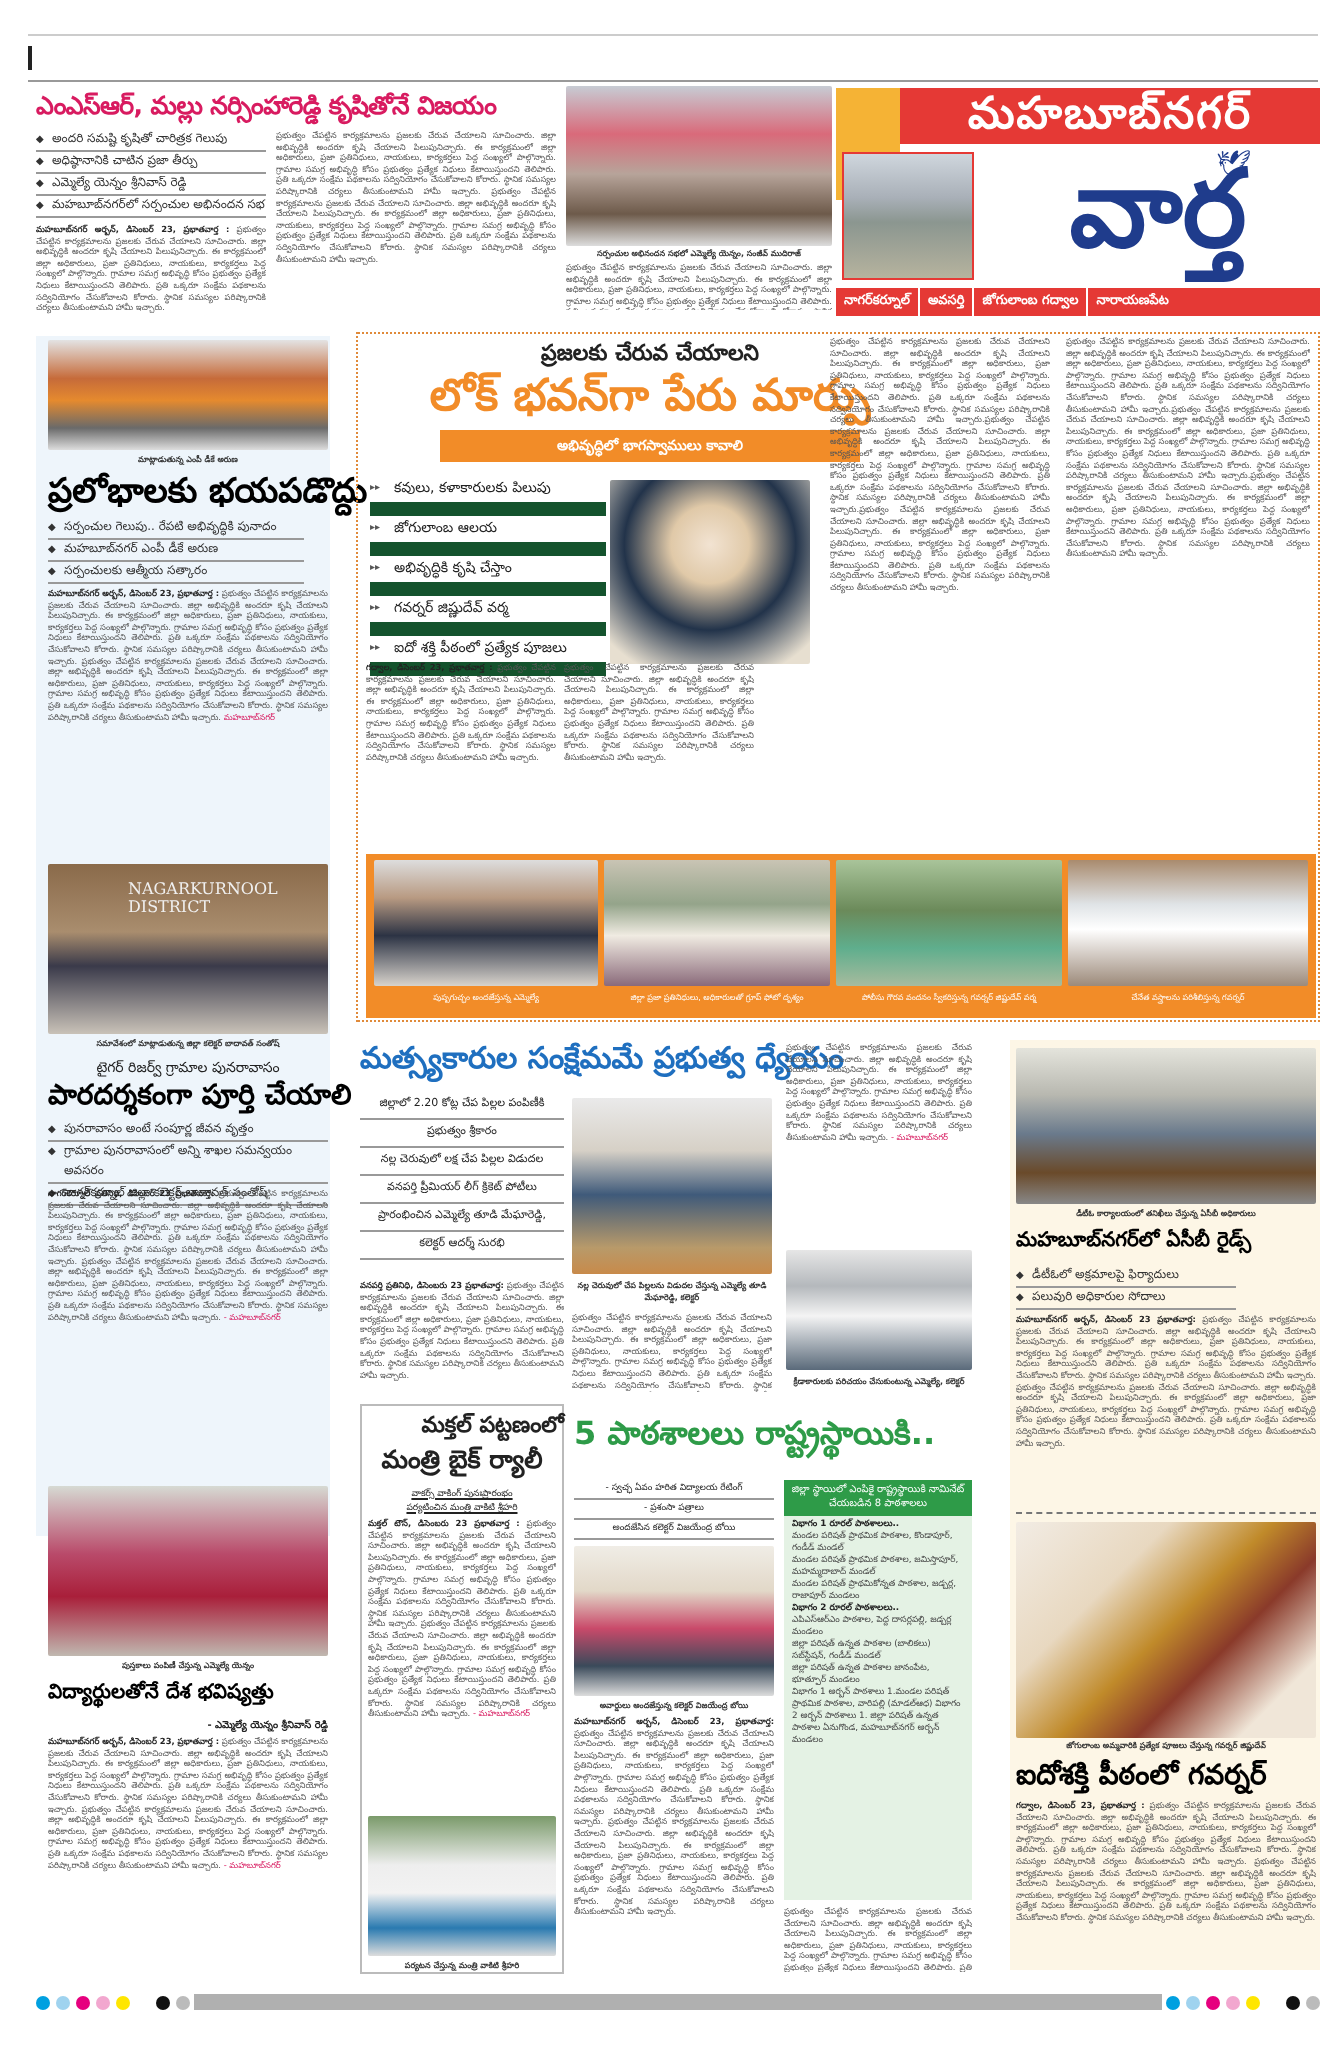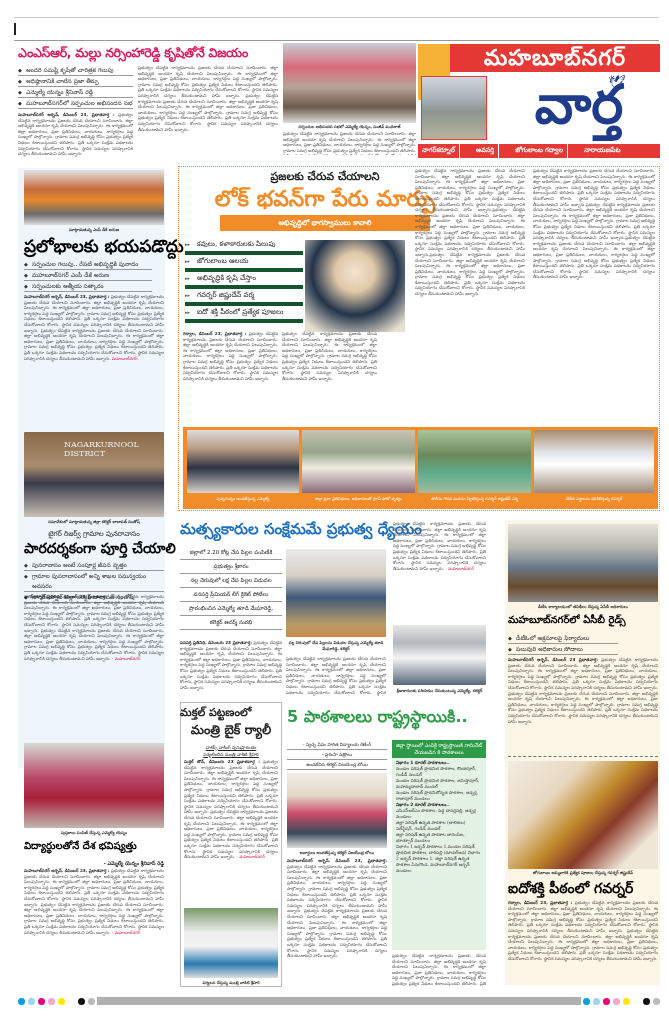--- a/index.html
+++ b/index.html
@@ -8,26 +8,26 @@
 .abs{position:absolute}
 .masthead-line{left:14px;top:17px;width:645px;height:24px;border-top:1px solid #ccc;border-bottom:1px solid #999;display:flex;align-items:center;justify-content:space-between;font-size:10px;color:#333}
 .masthead-line .bar{width:2px;height:12px;background:#222;margin-right:2px}
 .body-text{font-size:4.2px;line-height:5.6px;color:#555;text-align:justify;overflow:hidden}
 .body-text .lead{font-weight:bold;color:#222}
 .body-text .sign{color:#d81b60}
 .photo{background:linear-gradient(135deg,#9aa7b4,#c8b89a 40%,#7d8a6e 70%,#b08a6a);border-radius:1px}
 .caption{font-size:4px;text-align:center;color:#333;line-height:6px;font-weight:bold}
 .bullet{font-size:6px;color:#333;line-height:10px;border-bottom:1px solid #999;padding-left:8px;position:relative}
 .bullet:before{content:"◆";position:absolute;left:0;top:0;font-size:5px;color:#333}
-.arrow-bullet{font-size:7px;line-height:13px;border-bottom:4px solid #14532d;padding-left:12px;position:relative;color:#222}
+.arrow-bullet{font-size:7px;line-height:13px;border-bottom:7px solid #14532d;padding-left:12px;position:relative;color:#222}
 .arrow-bullet:before{content:"▸▸";position:absolute;left:0;top:0;font-size:5px;color:#555}
 .dotbox{border:1px dotted #e08a3a}
 .pink-head{color:#d81b60;font-weight:bold;font-size:14px;white-space:nowrap}
 .black-head{color:#000000;font-weight:bold;white-space:nowrap}
-.reg{display:flex;gap:12px;background:#e53935;color:#fff;font-size:6.5px;font-weight:bold}
+.reg{display:flex;gap:0;background:#e53935;color:#fff;font-size:6.5px;font-weight:bold}
 .reg span{padding:2px 4px;border-right:1px solid #fff}
 .cmyk{display:flex;gap:3px;align-items:center}
 .dot{width:7px;height:7px;border-radius:50%}
 .green-box{background:#e4f2e4}
 .green-title{background:#2e9b48;color:#fff;font-size:5px;text-align:center;padding:2px 0;line-height:7px}
 .list{font-size:4.4px;line-height:6px;color:#444;padding:2px 4px}
 .list .sub{font-weight:bold;color:#222}
 </style>
 </head>
 <body>
@@ -171,21 +171,21 @@
 <div class="abs caption" style="left:286px;top:640px;width:100px">నల్ల చెరువులో చేప పిల్లలను విడుదల చేస్తున్న ఎమ్మెల్యే తూడి మేఘారెడ్డి, కలెక్టర్</div>
 <div class="abs body-text" style="left:286px;top:656px;width:100px;height:40px"><span>ప్రభుత్వం చేపట్టిన కార్యక్రమాలను ప్రజలకు చేరువ చేయాలని సూచించారు. జిల్లా అభివృద్ధికి అందరూ కృషి చేయాలని పిలుపునిచ్చారు. ఈ కార్యక్రమంలో జిల్లా అధికారులు, ప్రజా ప్రతినిధులు, నాయకులు, కార్యకర్తలు పెద్ద సంఖ్యలో పాల్గొన్నారు. గ్రామాల సమగ్ర అభివృద్ధి కోసం ప్రభుత్వం ప్రత్యేక నిధులు కేటాయిస్తుందని తెలిపారు. ప్రతి ఒక్కరూ సంక్షేమ పథకాలను సద్వినియోగం చేసుకోవాలని కోరారు. స్థానిక సమస్యల పరిష్కారానికి చర్యలు తీసుకుంటామని హామీ ఇచ్చారు.</span></div>
 <div class="abs body-text" style="left:393px;top:521px;width:93px;height:90px">
   <span>ప్రభుత్వం చేపట్టిన కార్యక్రమాలను ప్రజలకు చేరువ చేయాలని సూచించారు. జిల్లా అభివృద్ధికి అందరూ కృషి చేయాలని పిలుపునిచ్చారు. ఈ కార్యక్రమంలో జిల్లా అధికారులు, ప్రజా ప్రతినిధులు, నాయకులు, కార్యకర్తలు పెద్ద సంఖ్యలో పాల్గొన్నారు. గ్రామాల సమగ్ర అభివృద్ధి కోసం ప్రభుత్వం ప్రత్యేక నిధులు కేటాయిస్తుందని తెలిపారు. ప్రతి ఒక్కరూ సంక్షేమ పథకాలను సద్వినియోగం చేసుకోవాలని కోరారు. స్థానిక సమస్యల పరిష్కారానికి చర్యలు తీసుకుంటామని హామీ ఇచ్చారు.</span>
   <span class="sign">- మహబూబ్‌నగర్</span>
 </div>
 <div class="abs photo" style="left:393px;top:625px;width:93px;height:60px;background:linear-gradient(180deg,#e6e6e6 0%,#b4b8bc 30%,#f4f4f4 55%,#5a6a7a 100%)"></div>
 <div class="abs caption" style="left:393px;top:688px;width:93px">క్రీడాకారులకు పరిచయం చేసుకుంటున్న ఎమ్మెల్యే, కలెక్టర్</div>
 
 <div class="abs" style="left:180px;top:702px;width:102px;height:285px;border:1px solid #bbb"></div>
-<div class="abs" style="left:180px;top:706px;width:102px;text-align:left;font-size:11px;font-weight:bold">మక్తల్ పట్టణంలో</div>
+<div class="abs" style="left:180px;top:706px;width:102px;text-align:right;font-size:11px;font-weight:bold">మక్తల్ పట్టణంలో</div>
 <div class="abs" style="left:180px;top:722px;width:102px;text-align:center;font-size:12.5px;font-weight:bold;white-space:nowrap">మంత్రి బైక్ ర్యాలీ</div>
 <div class="abs" style="left:184px;top:744px;width:94px;text-align:center;font-size:4.5px;line-height:7px;text-decoration:underline">వాకర్స్ వాకింగ్ పునఃప్రారంభం</div>
 <div class="abs" style="left:184px;top:751px;width:94px;text-align:center;font-size:4.5px;line-height:7px;text-decoration:underline">పర్యటించిన మంత్రి వాకిటి శ్రీహరి</div>
 <div class="abs body-text" style="left:184px;top:759px;width:94px;height:135px">
   <span class="lead">మక్తల్ టౌన్, డిసెంబరు 23 ప్రభాతవార్త :</span>
   <span>ప్రభుత్వం చేపట్టిన కార్యక్రమాలను ప్రజలకు చేరువ చేయాలని సూచించారు. జిల్లా అభివృద్ధికి అందరూ కృషి చేయాలని పిలుపునిచ్చారు. ఈ కార్యక్రమంలో జిల్లా అధికారులు, ప్రజా ప్రతినిధులు, నాయకులు, కార్యకర్తలు పెద్ద సంఖ్యలో పాల్గొన్నారు. గ్రామాల సమగ్ర అభివృద్ధి కోసం ప్రభుత్వం ప్రత్యేక నిధులు కేటాయిస్తుందని తెలిపారు. ప్రతి ఒక్కరూ సంక్షేమ పథకాలను సద్వినియోగం చేసుకోవాలని కోరారు. స్థానిక సమస్యల పరిష్కారానికి చర్యలు తీసుకుంటామని హామీ ఇచ్చారు.</span>
   <span>ప్రభుత్వం చేపట్టిన కార్యక్రమాలను ప్రజలకు చేరువ చేయాలని సూచించారు. జిల్లా అభివృద్ధికి అందరూ కృషి చేయాలని పిలుపునిచ్చారు. ఈ కార్యక్రమంలో జిల్లా అధికారులు, ప్రజా ప్రతినిధులు, నాయకులు, కార్యకర్తలు పెద్ద సంఖ్యలో పాల్గొన్నారు. గ్రామాల సమగ్ర అభివృద్ధి కోసం ప్రభుత్వం ప్రత్యేక నిధులు కేటాయిస్తుందని తెలిపారు. ప్రతి ఒక్కరూ సంక్షేమ పథకాలను సద్వినియోగం చేసుకోవాలని కోరారు. స్థానిక సమస్యల పరిష్కారానికి చర్యలు తీసుకుంటామని హామీ ఇచ్చారు.</span>
   <span class="sign">- మహబూబ్‌నగర్</span>
 </div>
 <div class="abs photo" style="left:184px;top:908px;width:94px;height:70px;background:linear-gradient(180deg,#7a9a6a 0%,#eeeeee 35%,#f2f2f2 55%,#2a7ab0 80%,#ddd 100%)"></div>

